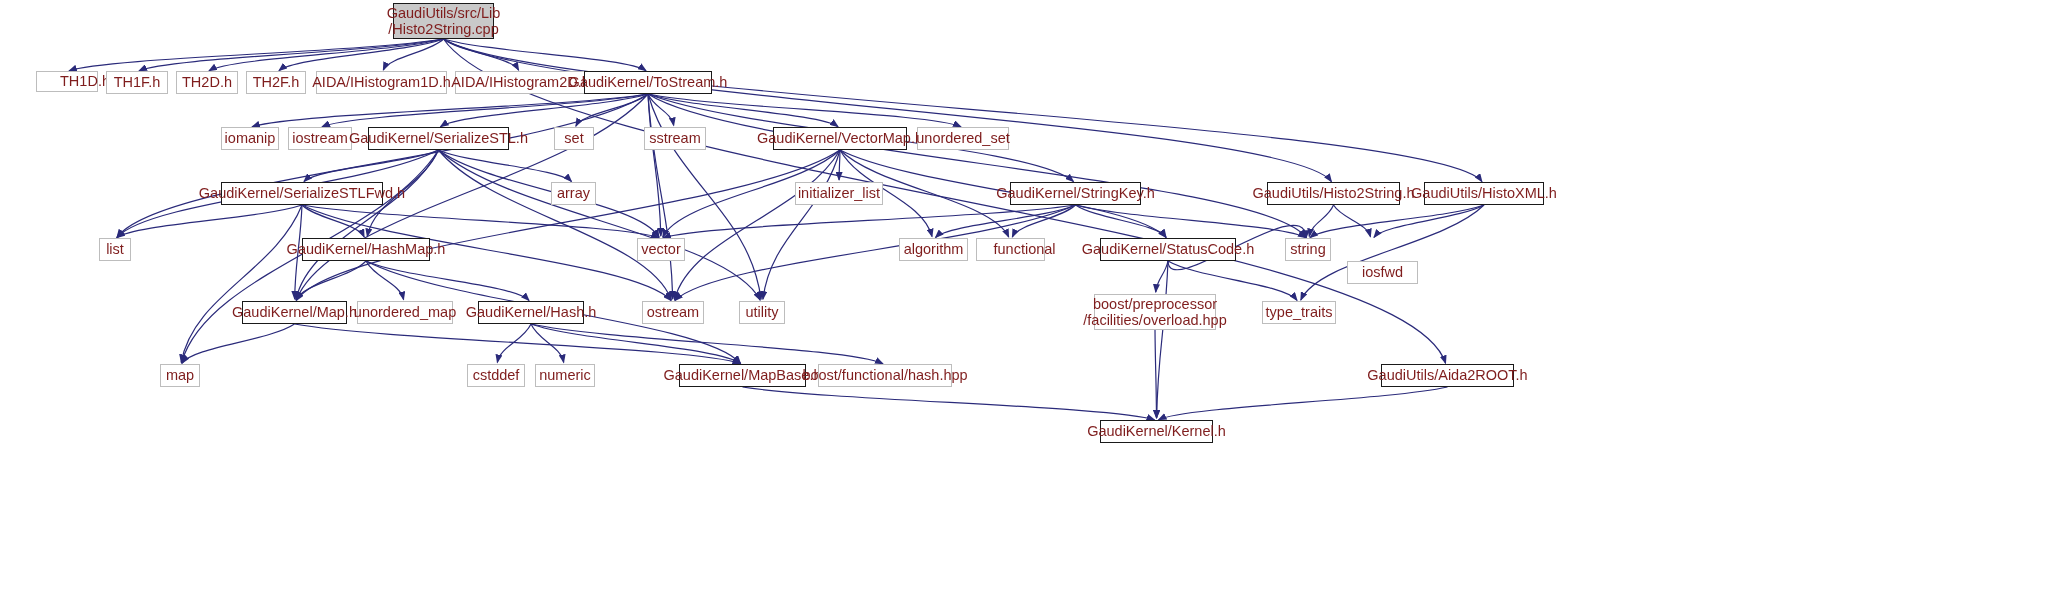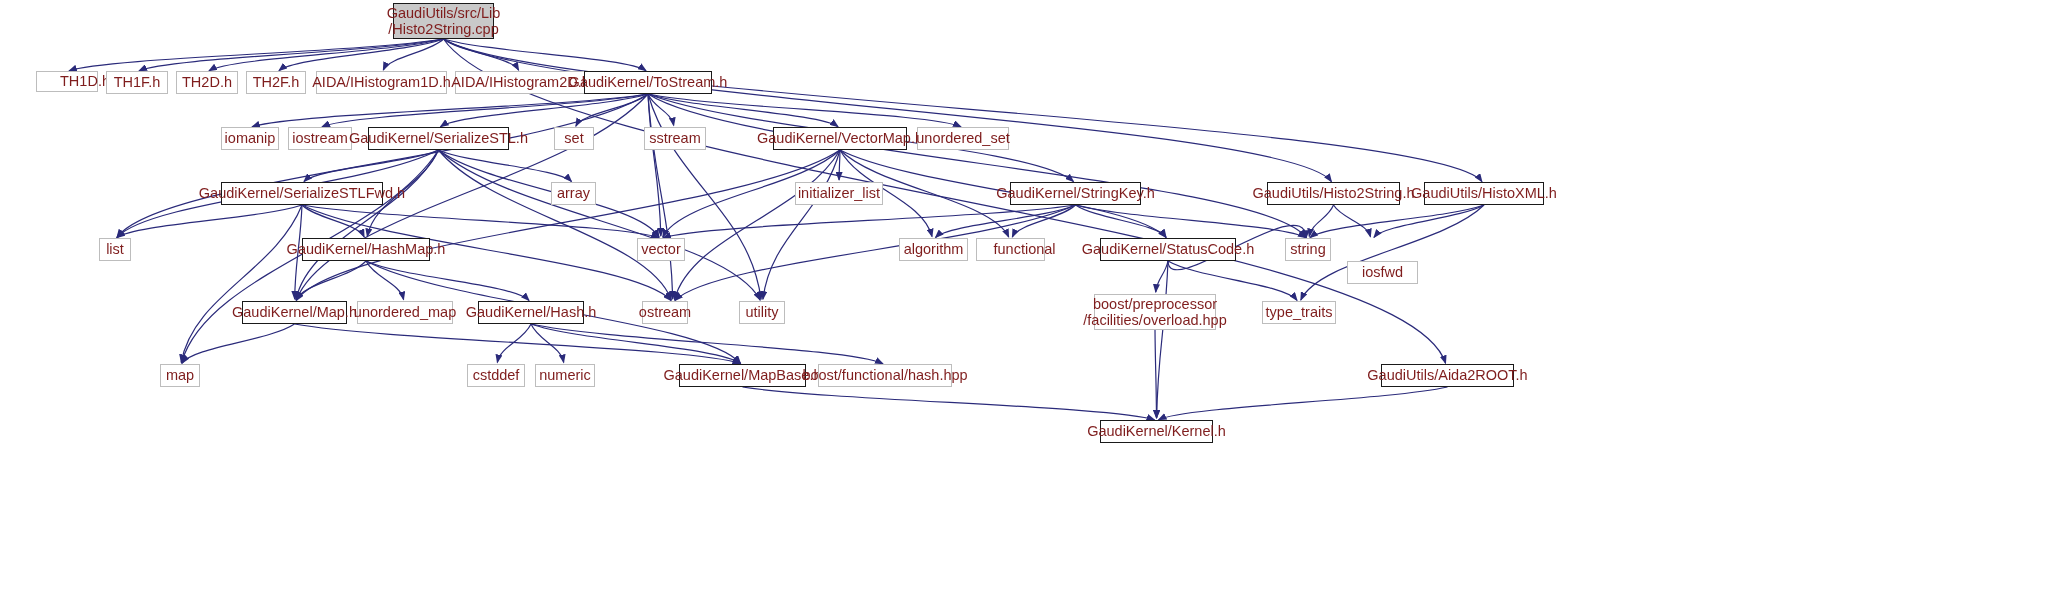--- a/index.html
+++ b/index.html
@@ -127,21 +127,21 @@
       <div class="node bold" style="left: 302px; top: 238px; width: 128px; height: 23px; text-align: right;">GaudiKernel/HashMap.h</div>
       <div class="node" style="left: 637px; top: 238px; width: 48px; height: 23px;">vector</div>
       <div class="node" style="left: 899px; top: 238px; width: 69px; height: 23px;">algorithm</div>
       <div class="node" style="left: 976px; top: 238px; width: 69px; height: 23px; padding-left: 28px;">functional</div>
       <div class="node bold" style="left: 1100px; top: 238px; width: 136px; height: 23px;">GaudiKernel/StatusCode.h</div>
       <div class="node" style="left: 1285px; top: 238px; width: 46px; height: 23px;">string</div>
       <div class="node" style="left: 1347px; top: 238px; width: 71px; height: 23px; margin-top: 23px;">iosfwd</div>
       <div class="node bold" style="left: 242px; top: 301px; width: 105px; height: 23px;">GaudiKernel/Map.h</div>
       <div class="node" style="left: 357px; top: 301px; width: 96px; height: 23px;">unordered_map</div>
       <div class="node bold" style="left: 478px; top: 301px; width: 106px; height: 23px;">GaudiKernel/Hash.h</div>
-      <div class="node" style="left: 642px; top: 301px; width: 46px; height: 23px;">ostream</div>
+      <div class="node" style="left: 642px; top: 301px; width: 62px; height: 23px;">ostream</div>
       <div class="node" style="left: 739px; top: 301px; width: 46px; height: 23px;">utility</div>
       <div class="node" style="left: 1094px; top: 294px; width: 122px; height: 36px;">boost/preprocessor
 /facilities/overload.hpp</div>
       <div class="node" style="left: 1262px; top: 301px; width: 74px; height: 23px;">type_traits</div>
       <div class="node" style="left: 160px; top: 364px; width: 40px; height: 23px;">map</div>
       <div class="node" style="left: 467px; top: 364px; width: 58px; height: 23px;">cstddef</div>
       <div class="node" style="left: 535px; top: 364px; width: 60px; height: 23px;">numeric</div>
       <div class="node bold" style="left: 679px; top: 364px; width: 127px; height: 23px;">GaudiKernel/MapBase.h</div>
       <div class="node" style="left: 818px; top: 364px; width: 134px; height: 23px;">boost/functional/hash.hpp</div>
       <div class="node bold" style="left: 1381px; top: 364px; width: 133px; height: 23px;">GaudiUtils/Aida2ROOT.h</div>

